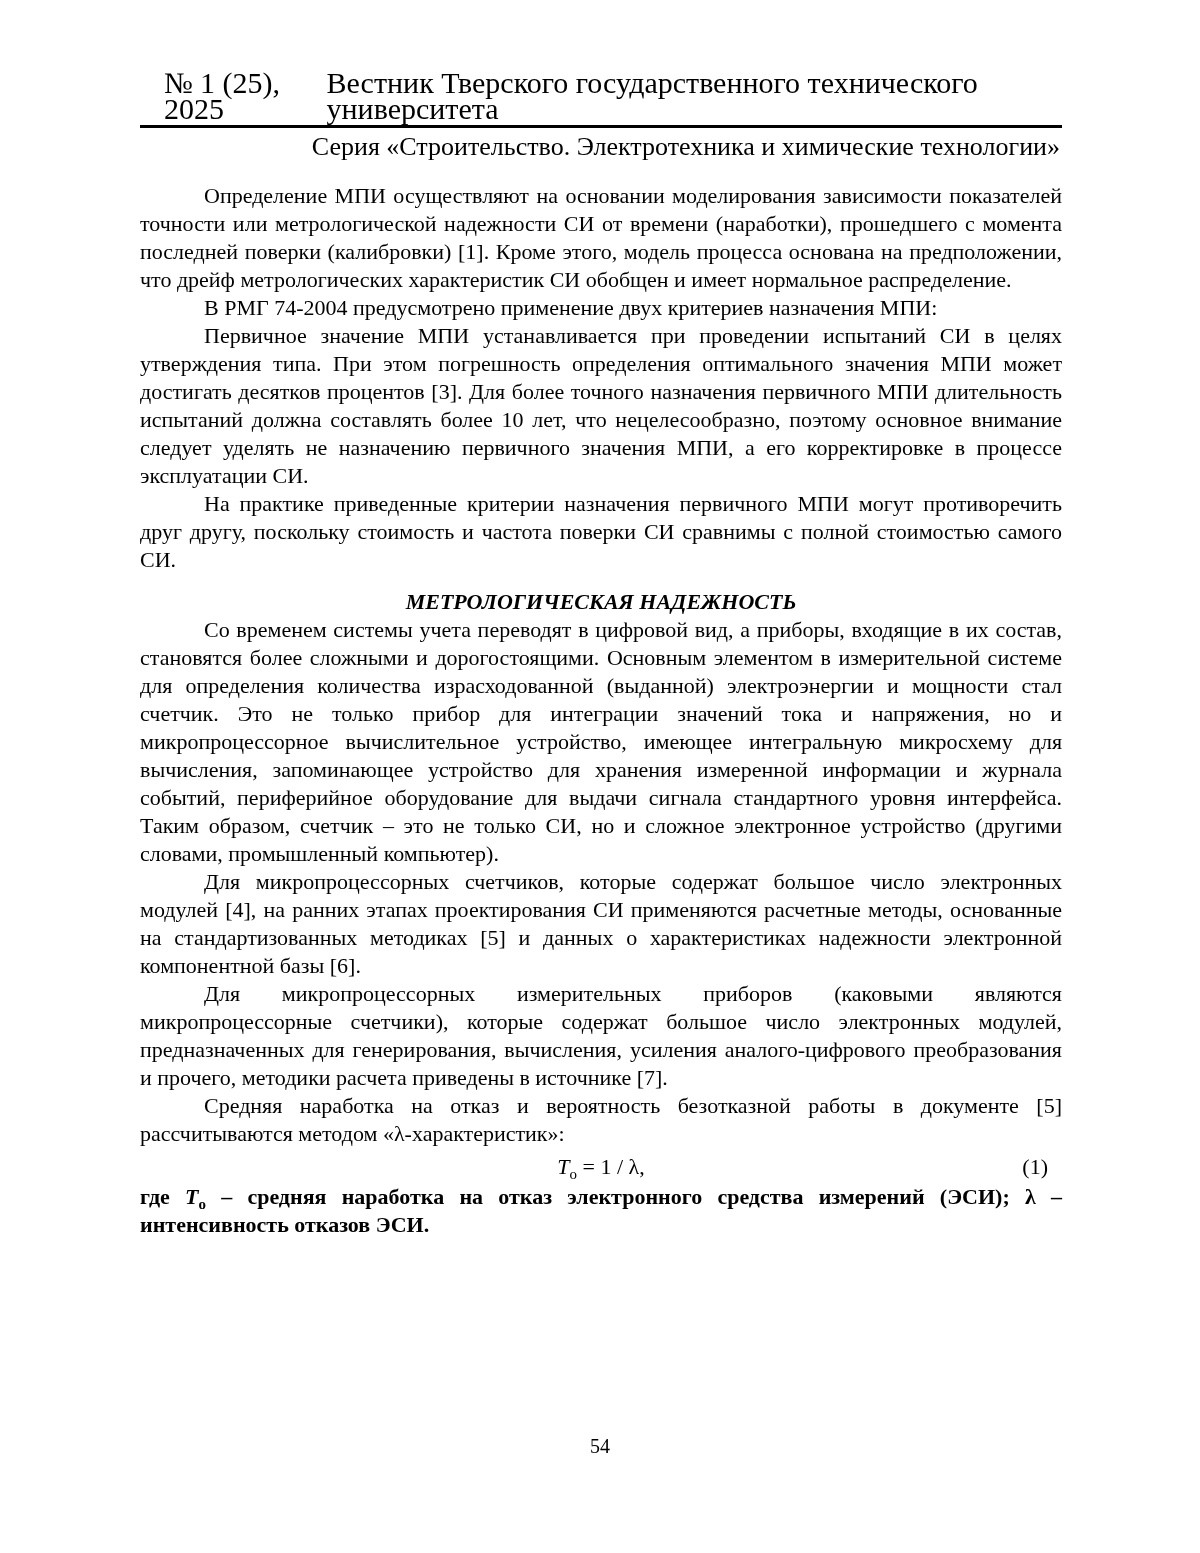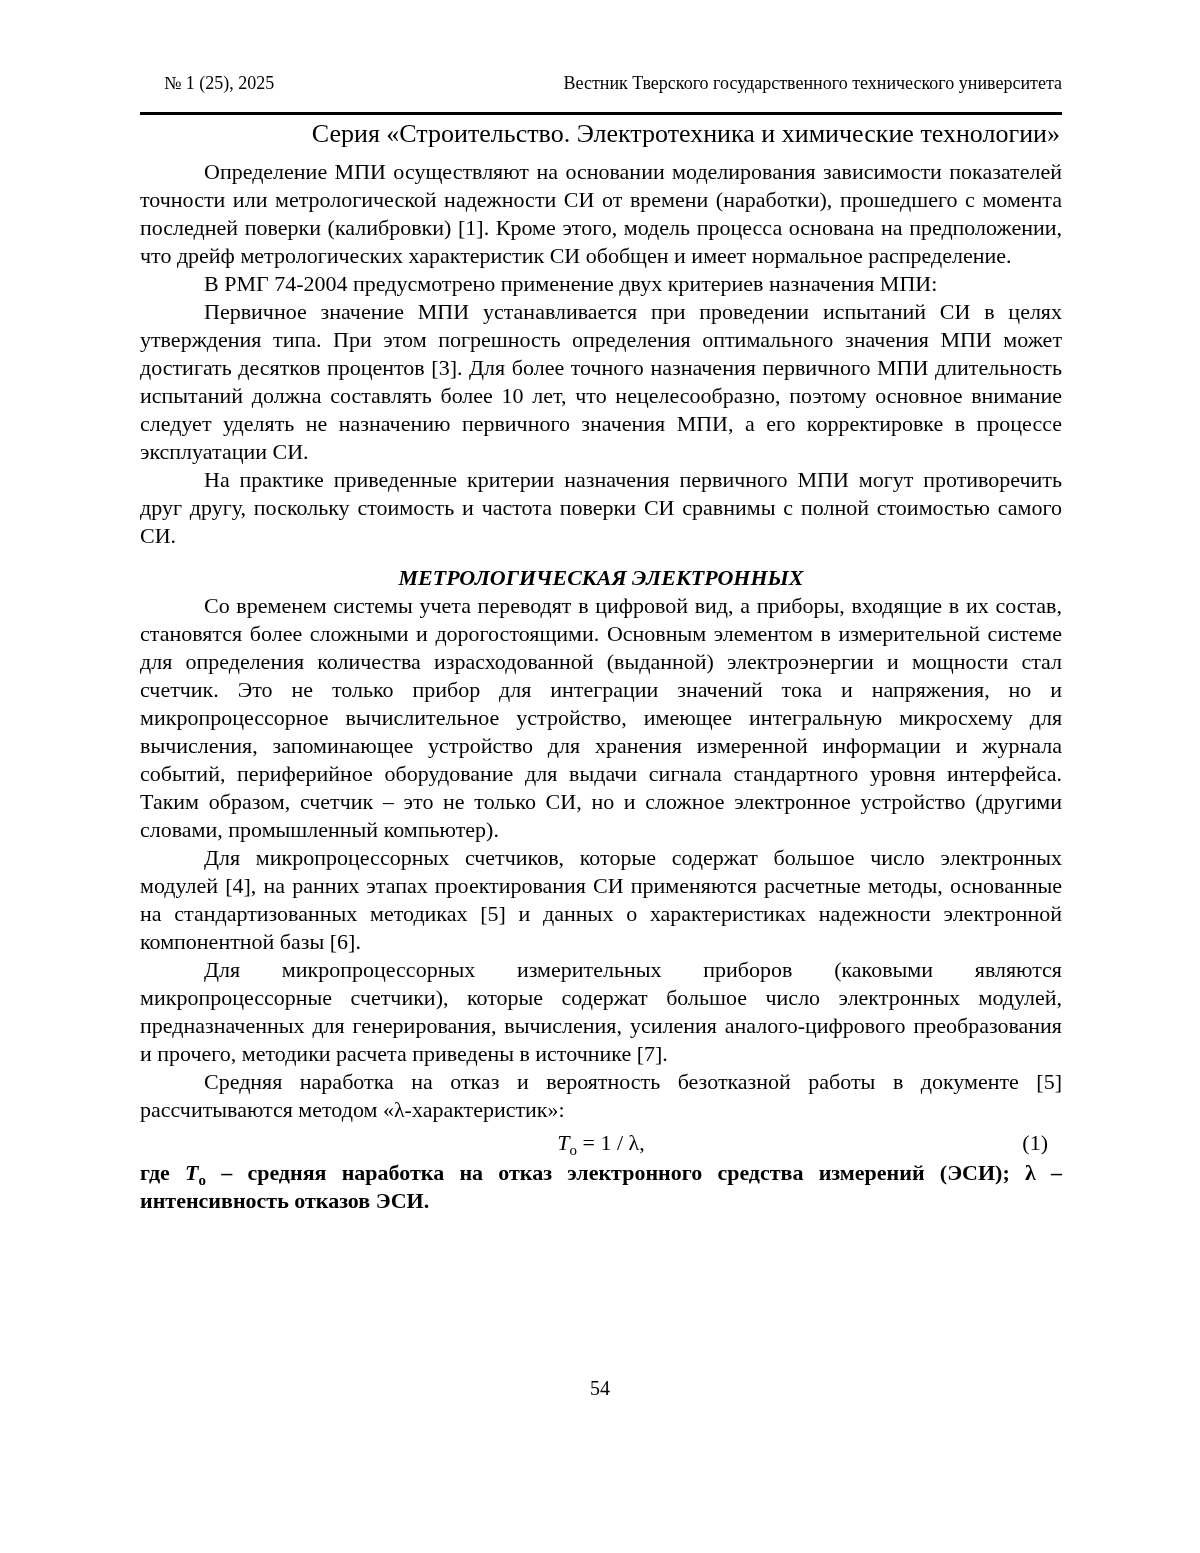--- a/index.html
+++ b/index.html
@@ -19,24 +19,24 @@
   .content {
     position: absolute;
     left: 140px;
     top: 70px;
     width: 922px;
   }
   .header-row {
     display: flex;
     justify-content: space-between;
     align-items: flex-start;
-    font-size: 18px;
+    font-size: 30px;
     line-height: 26px;
     padding-left: 24px;
-    padding-bottom: 16px;
+    padding-bottom: 3px;
   }
   .header-rule {
     border: none;
     border-top: 3.5px solid #000;
     margin: 0;
     width: 100%;
   }
   .series-line {
     text-align: right;
     font-size: 26px;
@@ -45,21 +45,21 @@
     padding-right: 2px;
   }
   .para {
     font-size: 22px;
     line-height: 28px;
     text-align: justify;
     text-indent: 64px;
     margin: 0;
   }
   .para.first {
-    margin-top: 10px;
+    margin-top: 21px;
   }
   .para.no-indent {
     text-indent: 0;
     font-weight: bold;
   }
   .section-heading {
     font-size: 22px;
     line-height: 28px;
     font-weight: bold;
     font-style: italic;
@@ -83,21 +83,21 @@
   .formula-number {
     position: absolute;
     right: 14px;
     top: 0;
   }
   .where-para i {
     font-style: italic;
   }
   .page-number {
     position: absolute;
-    top: 1376px;
+    top: 1434px;
     left: 0;
     width: 100%;
     text-align: center;
     font-size: 20px;
     line-height: 24px;
   }
 </style>
 </head>
 <body>
 
@@ -112,21 +112,21 @@
       <hr class="header-rule">
       <div class="series-line">Серия «Строительство. Электротехника и химические технологии»</div>
     </div>
 
     <p class="para first">Определение МПИ осуществляют на основании моделирования зависимости показателей точности или метрологической надежности СИ от времени (наработки), прошедшего с момента последней поверки (калибровки) [1]. Кроме этого, модель процесса основана на предположении, что дрейф метрологических характеристик СИ обобщен и имеет нормальное распределение.</p>
     <p class="para">В РМГ 74-2004 предусмотрено применение двух критериев назначения МПИ:</p>
     <p class="para">Первичное значение МПИ устанавливается при проведении испытаний СИ в целях утверждения типа. При этом погрешность определения оптимального значения МПИ может достигать десятков процентов [3]. Для более точного назначения первичного МПИ длительность испытаний должна составлять более 10 лет, что нецелесообразно, поэтому основное внимание следует уделять не назначению первичного значения МПИ, а его корректировке в процессе эксплуатации СИ.</p>
     <p class="para">На практике приведенные критерии назначения первичного МПИ могут проти­воречить друг другу, поскольку стоимость и частота поверки СИ сравнимы с полной стоимостью самого СИ.</p>
 
     <h2 class="section-heading">
-      <span>МЕТРОЛОГИЧЕСКАЯ ЭЛЕКТРОННЫХ</span><br>
+      <span>МЕТРОЛОГИЧЕСКАЯ НАДЕЖНОСТЬ</span><br>
     </h2>
 
     <p class="para">Со временем системы учета переводят в цифровой вид, а приборы, входящие в их состав, становятся более сложными и дорогостоящими. Основным элементом в измерительной системе для определения количества израсходованной (выданной) электроэнергии и мощности стал счетчик. Это не только прибор для интеграции значений тока и напряжения, но и микропроцессорное вычислительное устройство, имеющее интегральную микросхему для вычисления, запоминающее устройство для хранения измеренной информации и журнала событий, периферийное оборудование для выдачи сигнала стандартного уровня интерфейса. Таким образом, счетчик – это не только СИ, но и сложное электронное устройство (другими словами, промышленный компьютер).</p>
     <p class="para">Для микропроцессорных счетчиков, которые содержат большое число электронных модулей [4], на ранних этапах проектирования СИ применяются расчетные методы, основанные на стандартизованных методиках [5] и данных о характеристиках надежности электронной компонентной базы [6].</p>
     <p class="para">Для микропроцессорных измерительных приборов (каковыми являются микропроцессорные счетчики), которые содержат большое число электронных модулей, предназначенных для генерирования, вычисления, усиления аналого-цифрового преобразования и прочего, методики расчета приведены в источнике [7].</p>
     <p class="para">Средняя наработка на отказ и вероятность безотказной работы в документе [5] рассчитываются методом «λ-характеристик»:</p>
 
     <div class="formula-row">
       <span><i>T</i><sub>о</sub><span> = 1 / λ,</span></span>
       <span class="formula-number">(1)</span>

